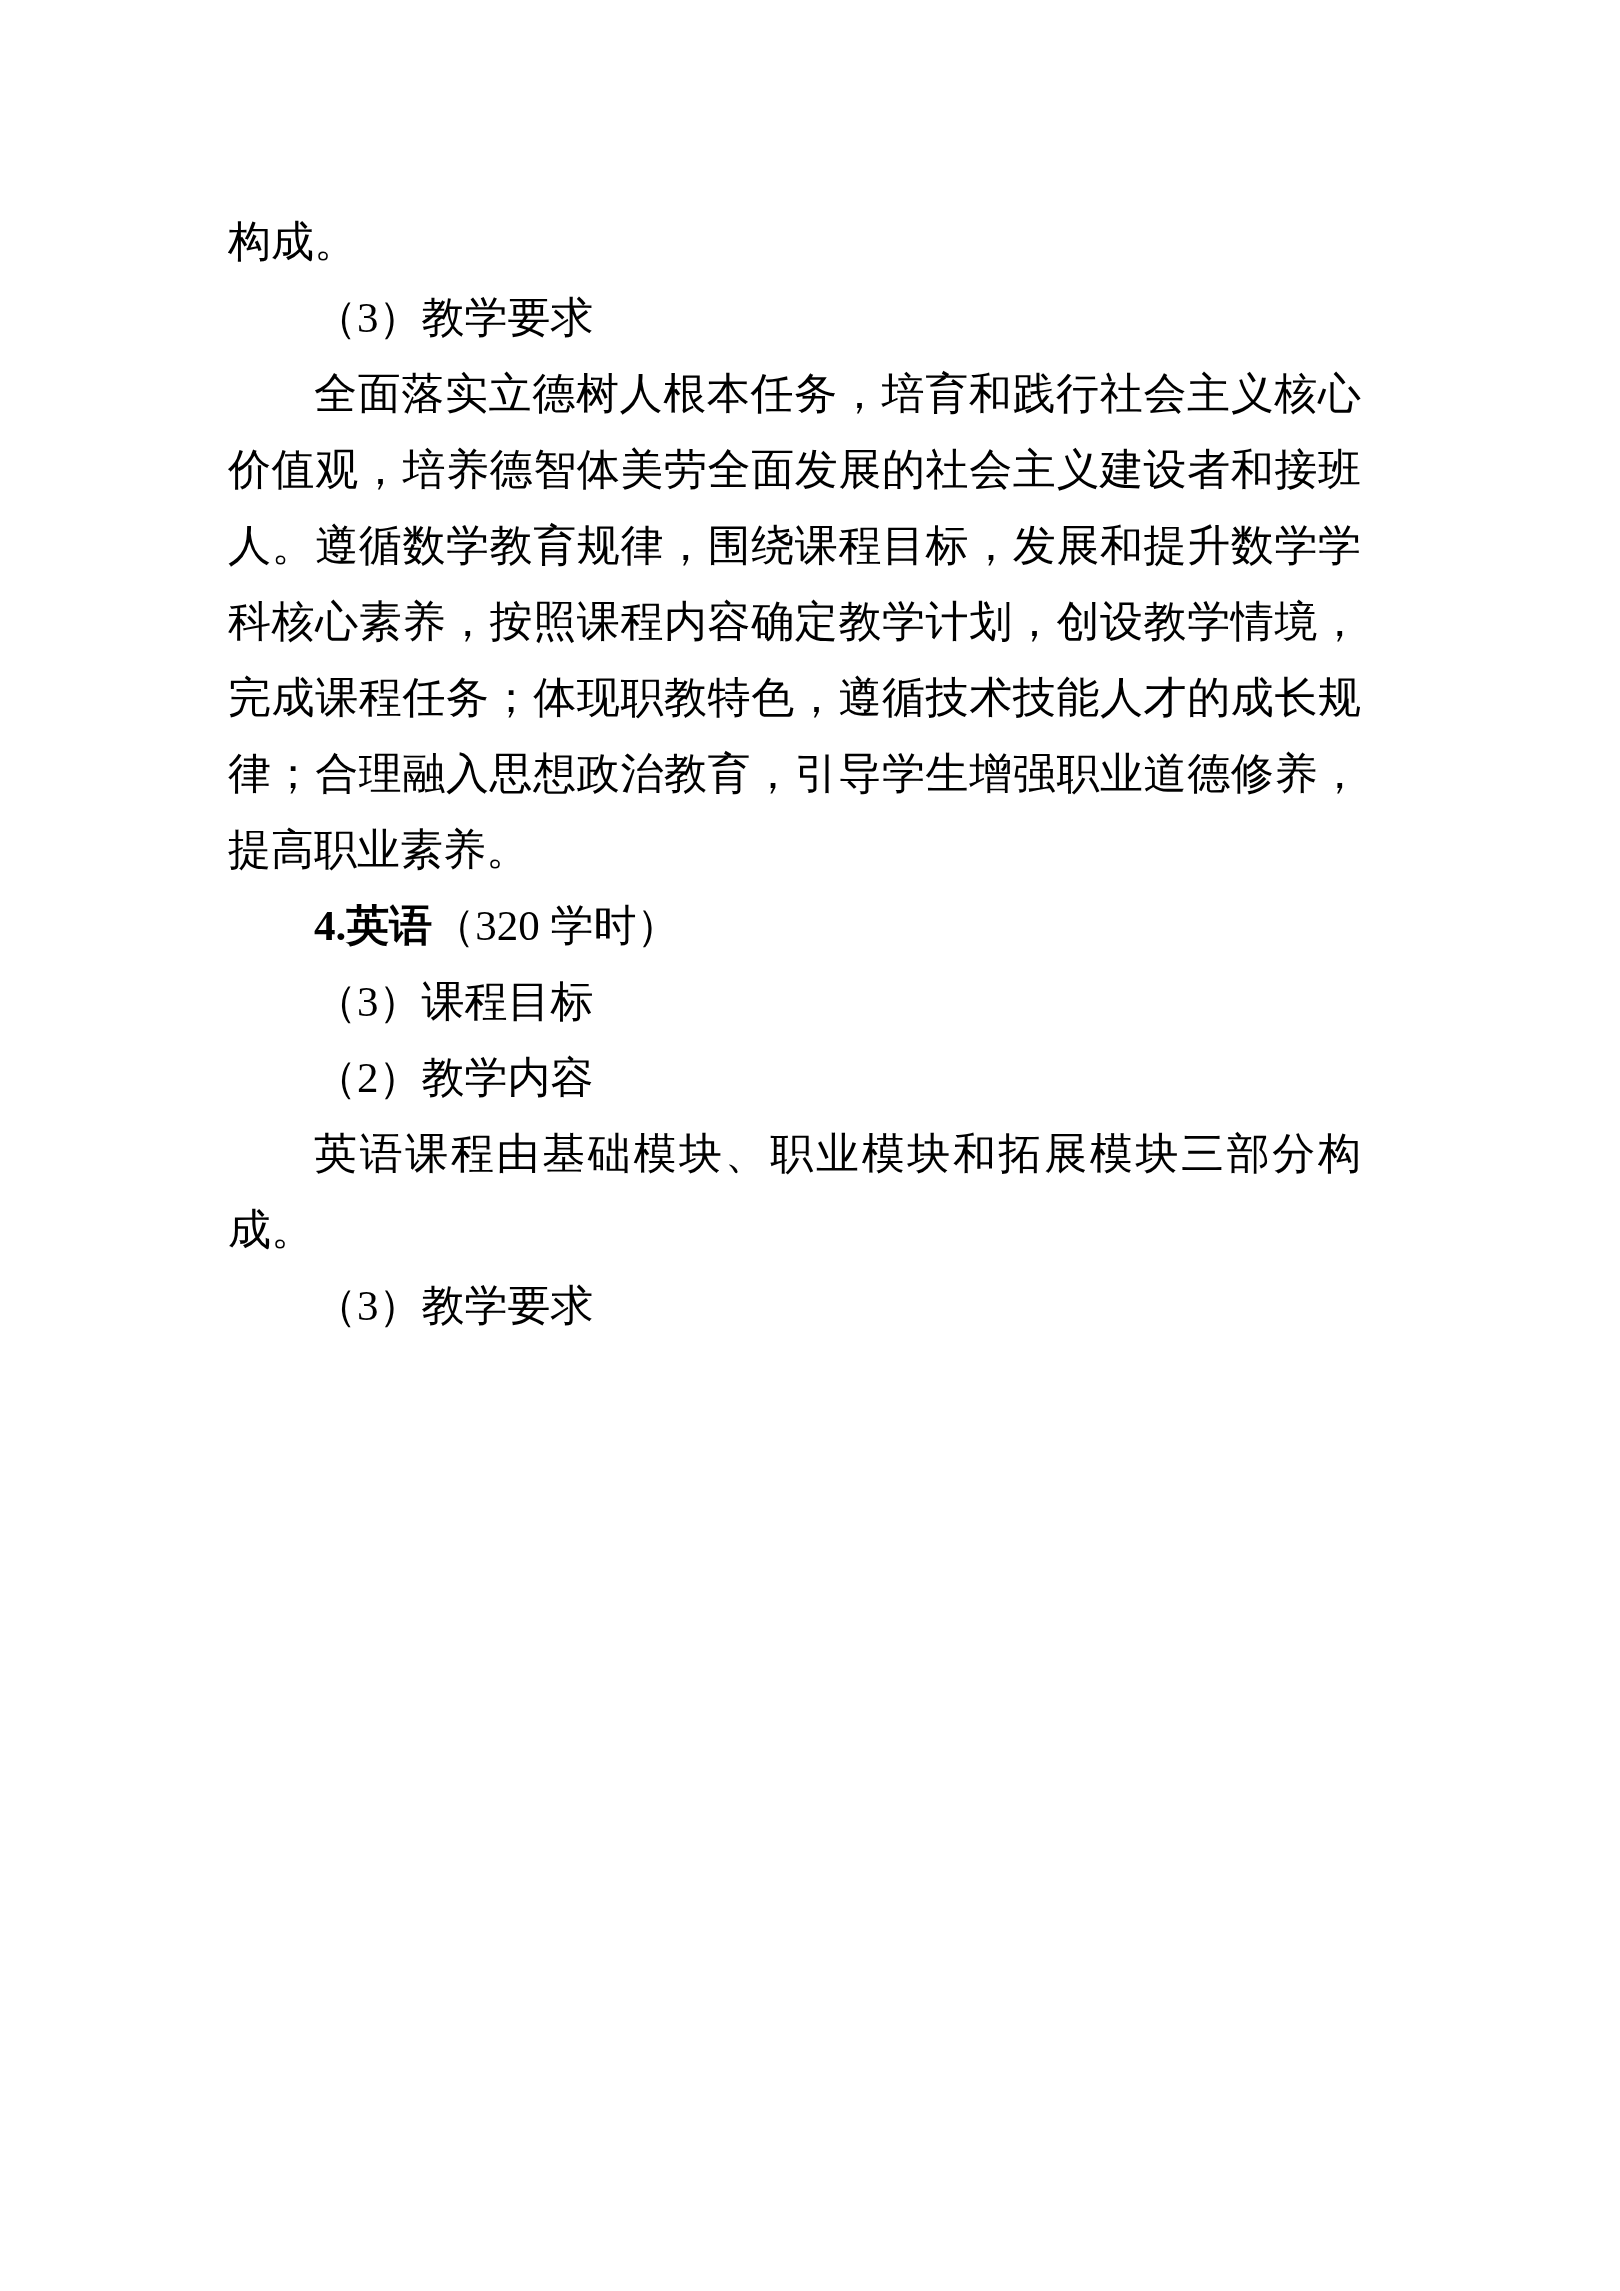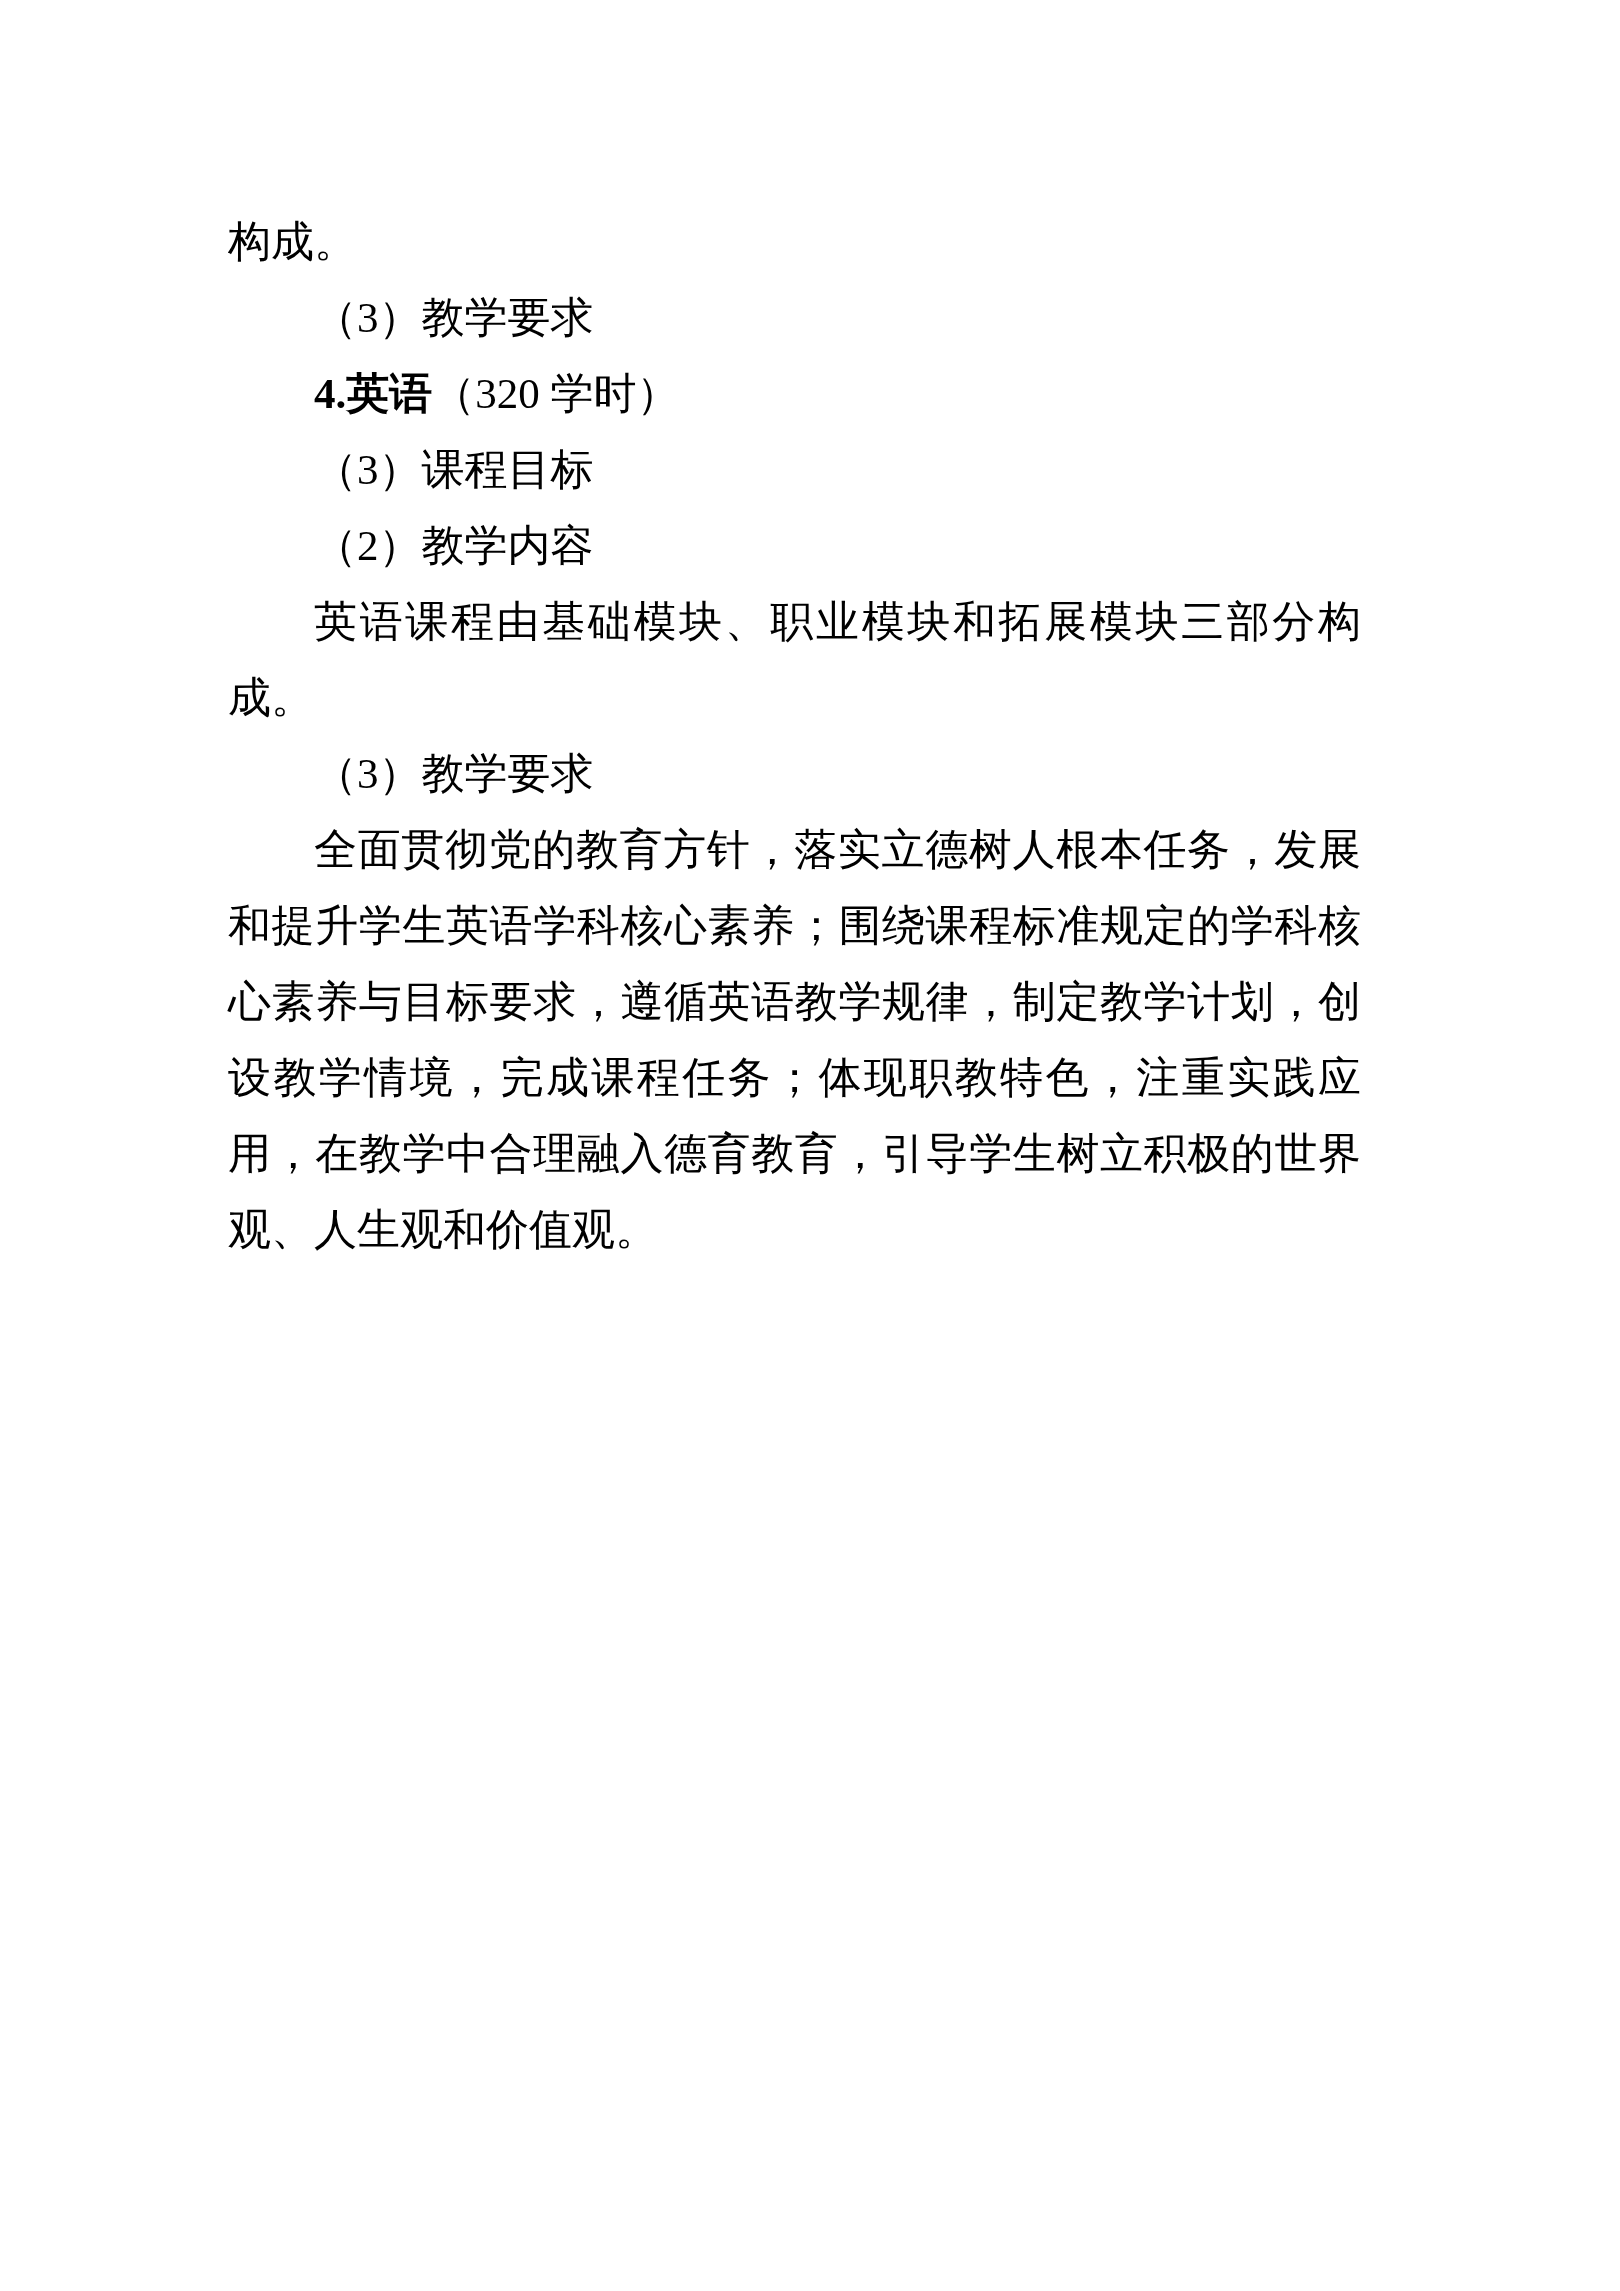--- a/index.html
+++ b/index.html
@@ -47,23 +47,23 @@
     color: #000000;
   }
 </style>
 </head>
 <body>
 
 <div class="page">
   <div class="content">
     <p>构成。</p>
     <p class="indent">（3）教学要求</p>
+    <p class="indent">全面落实立德树人根本任务，培育和践行社会主义核心价值观，培养德智体美劳全面发展的社会主义建设者和接班人。遵循数学教育规律，围绕课程目标，发展和提升数学学科核心素养，按照课程内容确定教学计划，创设教学情境，完成课程任务；体现职教特色，遵循技术技能人才的成长规律；合理融入思想政治教育，引导学生增强职业道德修养，提高职业素养。</p>
     <p class="indent"><span class="heading-bold">4.英语</span><span>（320 学时）</span></p>
     <p class="indent">（3）课程目标</p>
     <p class="indent">（2）教学内容</p>
     <p class="indent">英语课程由基础模块、职业模块和拓展模块三部分构成。</p>
     <p class="indent">（3）教学要求</p>
-    <p class="indent">全面贯彻党的教育方针，落实立德树人根本任务，发展和提升学生英语学科核心素养；围绕课程标准规定的学科核心素养与目标要求，遵循英语教学规律，制定教学计划，创设教学情境，完成课程任务；体现职教特色，注重实践应用，在教学中合理融入德育教育，引导学生树立积极的世界观、人生观和价值观。</p>
   </div>
 
   <div class="footer">– 6 –</div>
 </div>
 
 
 </body></html>

